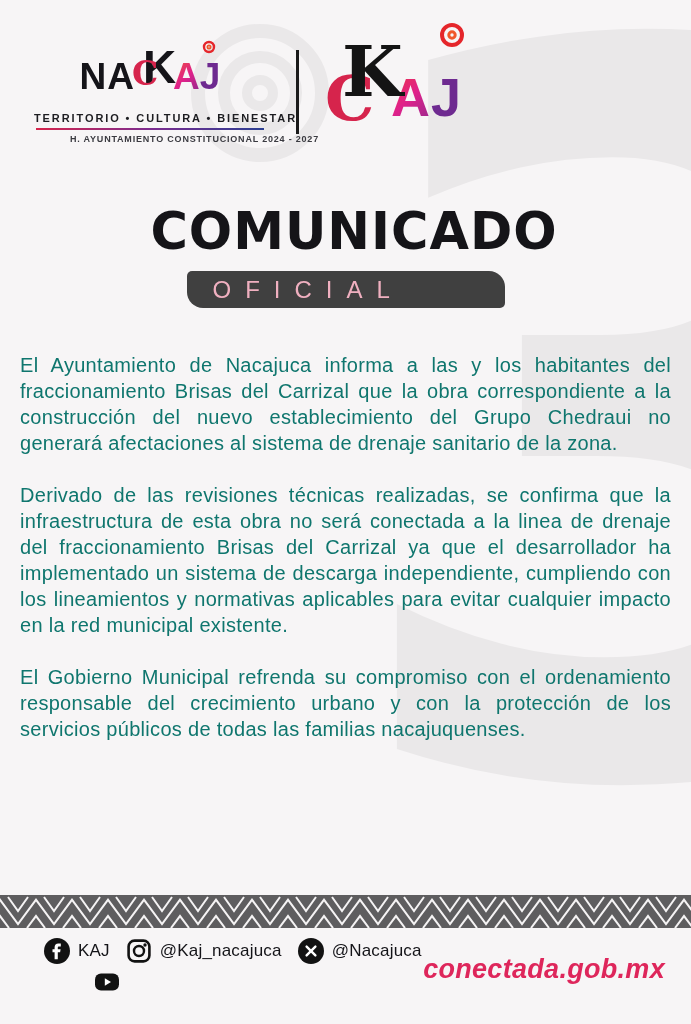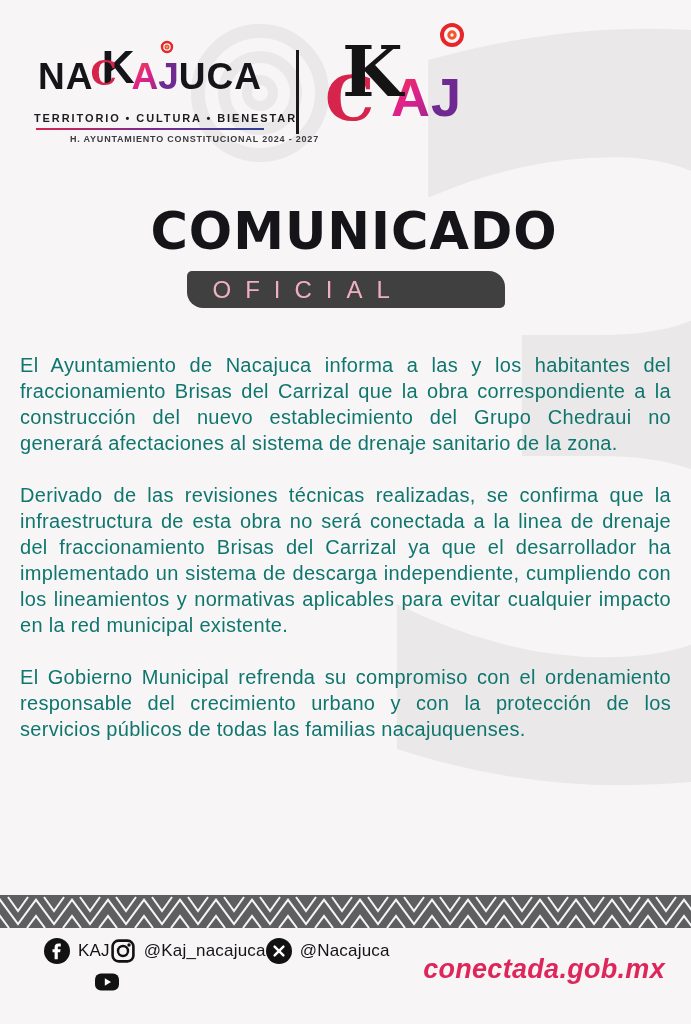--- a/index.html
+++ b/index.html
@@ -59,21 +59,21 @@
   .body-text p{
     margin:0 0 26px 0; font-size:20px; line-height:26px; letter-spacing:0.3px;
     text-align:justify; color:#0f766e;
   }
   
   .zigzag{position:absolute; top:895px; left:0; z-index:2; display:block;}
   
   .footer{position:absolute; top:938px; left:44px; right:26px; z-index:2;
     display:flex; justify-content:space-between; align-items:center;}
   .social{display:flex; flex-direction:column; gap:5px;}
-  .social-row{display:flex; align-items:center; }
+  .social-row{display:flex; align-items:center; gap:16px;}
   .social-row.second{margin-left:50px;}
   .social-item{display:flex; align-items:center; gap:8px; cursor:pointer;}
   .social-item .handle{font-size:17px; color:#141418; letter-spacing:0.2px;}
   .website{
     font-size:27px; font-weight:bold; font-style:italic; color:#de265b;
     letter-spacing:0.3px; cursor:pointer; margin-top:6px;
   }
 </style>
 </head>
 <body>
@@ -103,21 +103,20 @@
         <span class="wm-a-grad">A</span>
         <span class="wm-j">
           <svg class="mini-spiral" width="14" height="14" viewBox="0 0 14 14">
             <g fill="none">
                 <circle cx="7" cy="7" r="5" stroke="#e5262b" stroke-width="2.4"></circle>
                 <circle cx="7" cy="7" r="1.6" stroke="#f0572a" stroke-width="1.8"></circle>
               </g>
           </svg>
           <span>J</span>
         </span>
-        <span class="wm-txt">UCA</span>
       </div>
       <div class="tagline">TERRITORIO • CULTURA • BIENESTAR</div>
       <div class="grad-rule"></div>
       <div class="subtitle">H. AYUNTAMIENTO CONSTITUCIONAL 2024 - 2027</div>
     </div>
 
     <div class="logo-divider"></div>
 
     <div class="kaj-logo">
       <span class="kaj-c">C</span>

